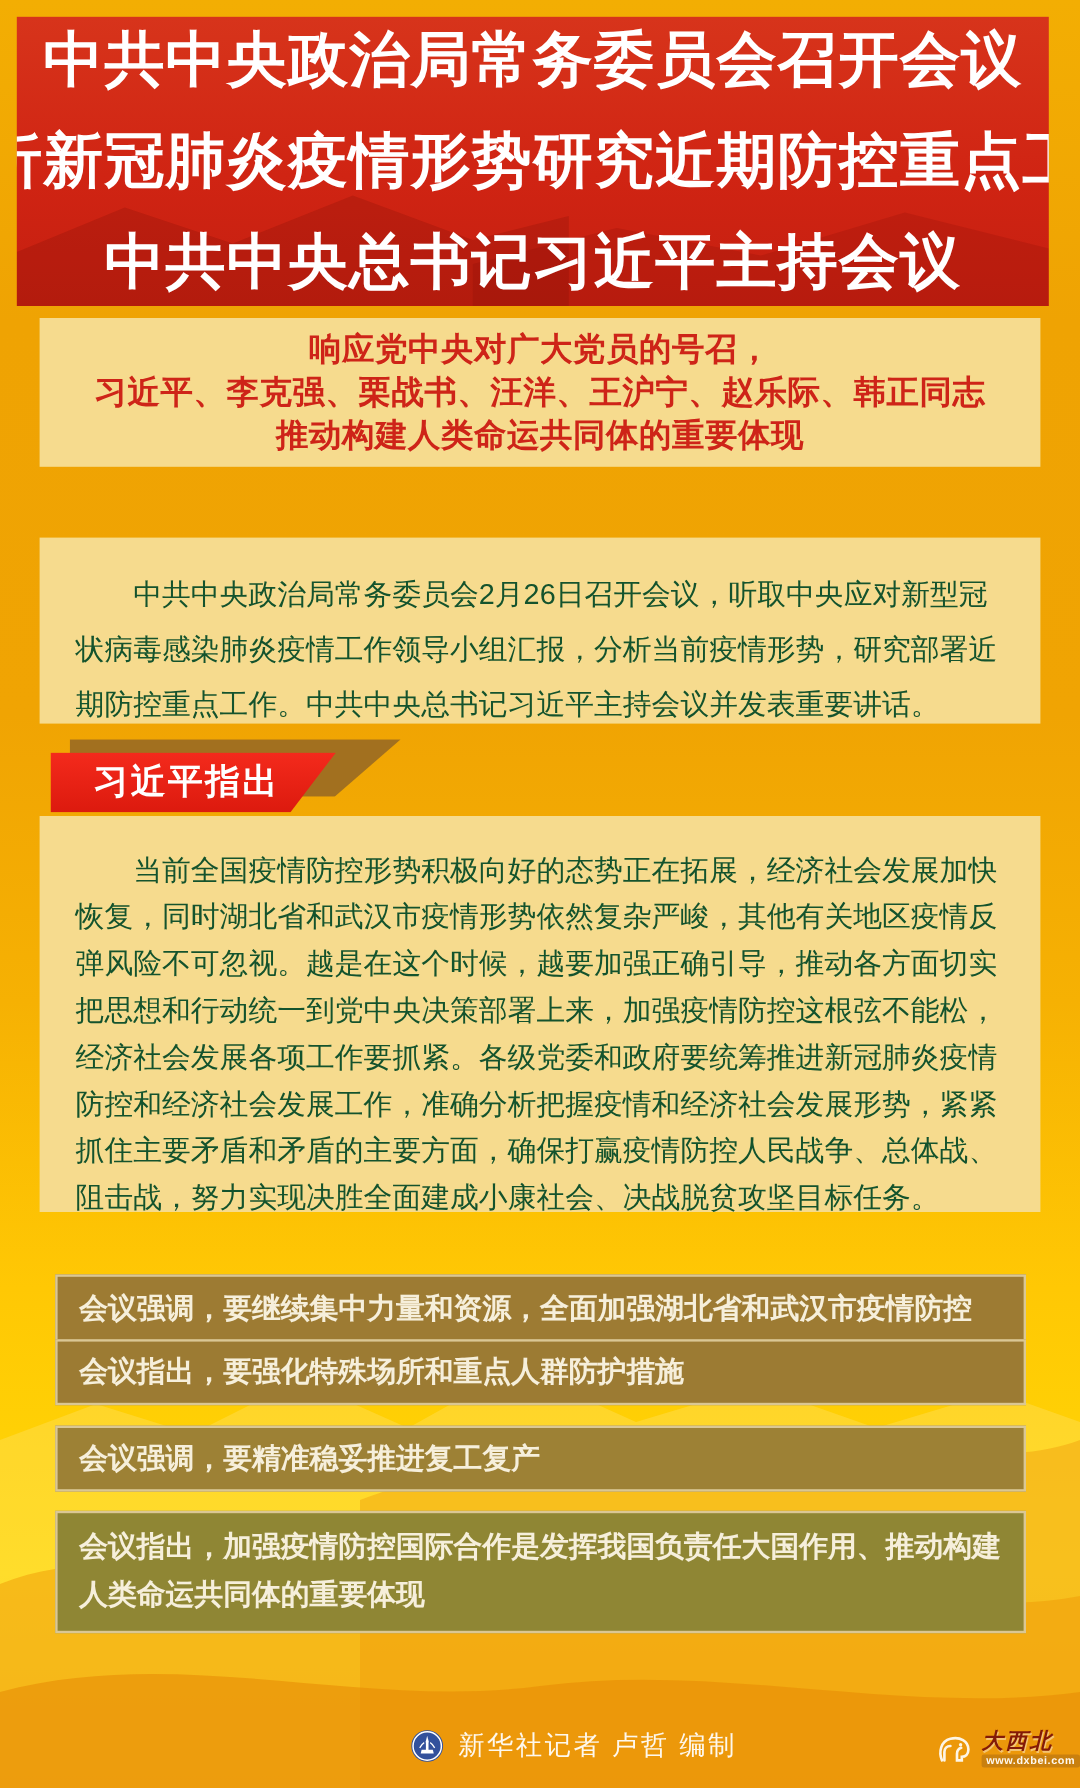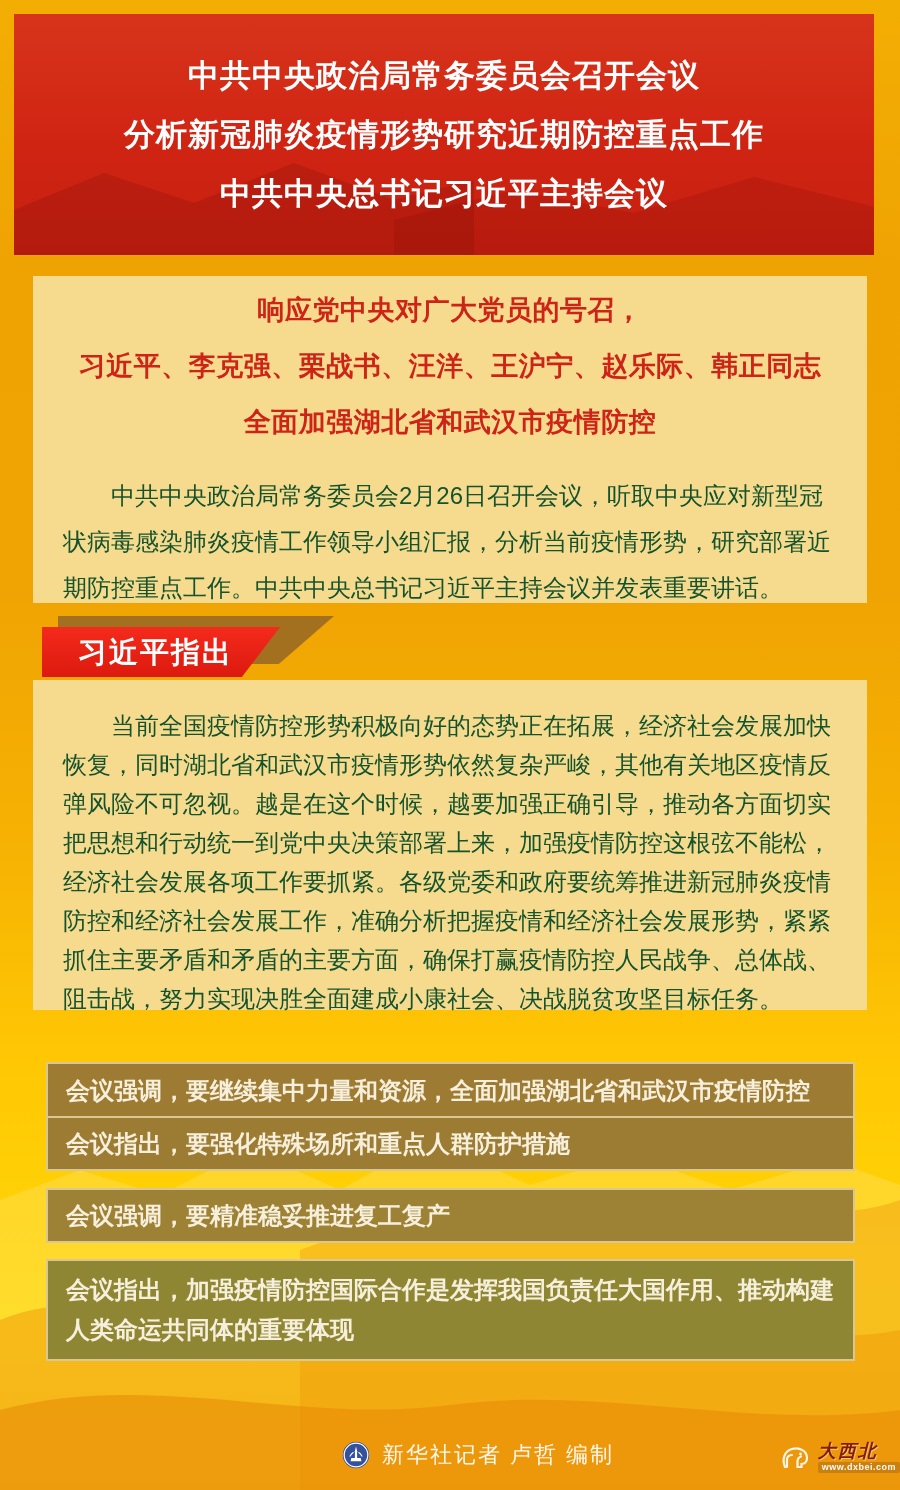--- a/index.html
+++ b/index.html
@@ -6,24 +6,24 @@
   body{width:900px;height:1490px;font-family:"Liberation Sans","DejaVu Sans",sans-serif;}
   .page{position:relative;width:900px;height:1490px;overflow:hidden;
         background:linear-gradient(180deg,#F3AE03 0%,#EFA303 18%,#F0A403 40%,#F6B103 56%,#FFC804 72%,#FFD806 88%,#F8C805 100%);}
   
   .bg-hills{position:absolute;left:0;bottom:0;width:900px;height:420px;pointer-events:none;}
   
   .banner{position:absolute;left:14px;top:14px;width:860px;height:241px;
           background:linear-gradient(180deg,#D7341B 0%,#D02413 55%,#C51F10 100%);
           display:flex;flex-direction:column;justify-content:center;align-items:center;gap:17px;overflow:hidden;}
   .banner-hills{position:absolute;left:0;bottom:0;width:100%;height:110px;}
-  .title-line{position:relative;color:#FFFFFF;font-size:31px;font-weight:bold;letter-spacing:1px;white-space:nowrap;z-index:2;}
+  .title-line{position:relative;color:#FFFFFF;font-size:50px;font-weight:bold;letter-spacing:1px;white-space:nowrap;z-index:2;}
   
   .panel{position:absolute;left:33px;width:834px;background:#F6DB8E;box-sizing:border-box;}
-  .panel-donation{top:276px;height:179px;display:flex;flex-direction:column;justify-content:center;align-items:center;gap:20px;}
+  .panel-donation{top:265px;height:124px;display:flex;flex-direction:column;justify-content:center;align-items:center;}
   .donation-line{color:#CE2418;font-size:27px;font-weight:bold;white-space:nowrap;letter-spacing:0.5px;}
   .panel-meeting{top:448px;height:155px;padding:21px 26px 0 26px;}
   .panel-meeting p, .panel-quote p{margin:4px;color:#14532d;font-size:24px;font-weight:400;text-indent:2em;}
   .panel-meeting p{line-height:46px;}
   .panel-quote{top:680px;height:330px;padding:22px 26px 0 26px;}
   .panel-quote p{line-height:39px;}
   
   .xi-shadow{position:absolute;left:58px;top:616px;width:276px;height:48px;background:#A2701F;
              clip-path:polygon(0 0,100% 0,80% 100%,0 100%);}
   .xi-label{position:absolute;left:42px;top:627px;width:238px;height:50px;box-sizing:border-box;
@@ -68,21 +68,21 @@
       <path d="M380,75 L500,45 L620,68 L740,32 L860,62 L860,110 L380,110 Z" fill="rgba(120,12,6,0.18)"></path>
     </svg>
     <div class="title-line">中共中央政治局常务委员会召开会议</div>
     <div class="title-line">分析新冠肺炎疫情形势研究近期防控重点工作</div>
     <div class="title-line">中共中央总书记习近平主持会议</div>
   </div>
 
   <div class="panel panel-donation">
     <div class="donation-line">响应党中央对广大党员的号召，</div>
     <div class="donation-line">习近平、李克强、栗战书、汪洋、王沪宁、赵乐际、韩正同志</div>
-    <div class="donation-line">全面加强湖北省和武汉市疫情防控</div>
+    <div class="donation-line">推动构建人类命运共同体的重要体现</div>
   </div>
 
   <div class="panel panel-meeting">
     <p>中共中央政治局常务委员会2月26日召开会议，听取中央应对新型冠状病毒感染肺炎疫情工作领导小组汇报，分析当前疫情形势，研究部署近期防控重点工作。中共中央总书记习近平主持会议并发表重要讲话。</p>
   </div>
 
   <div class="xi-shadow"></div>
   <div class="xi-label">习近平指出</div>
 
   <div class="panel panel-quote">

